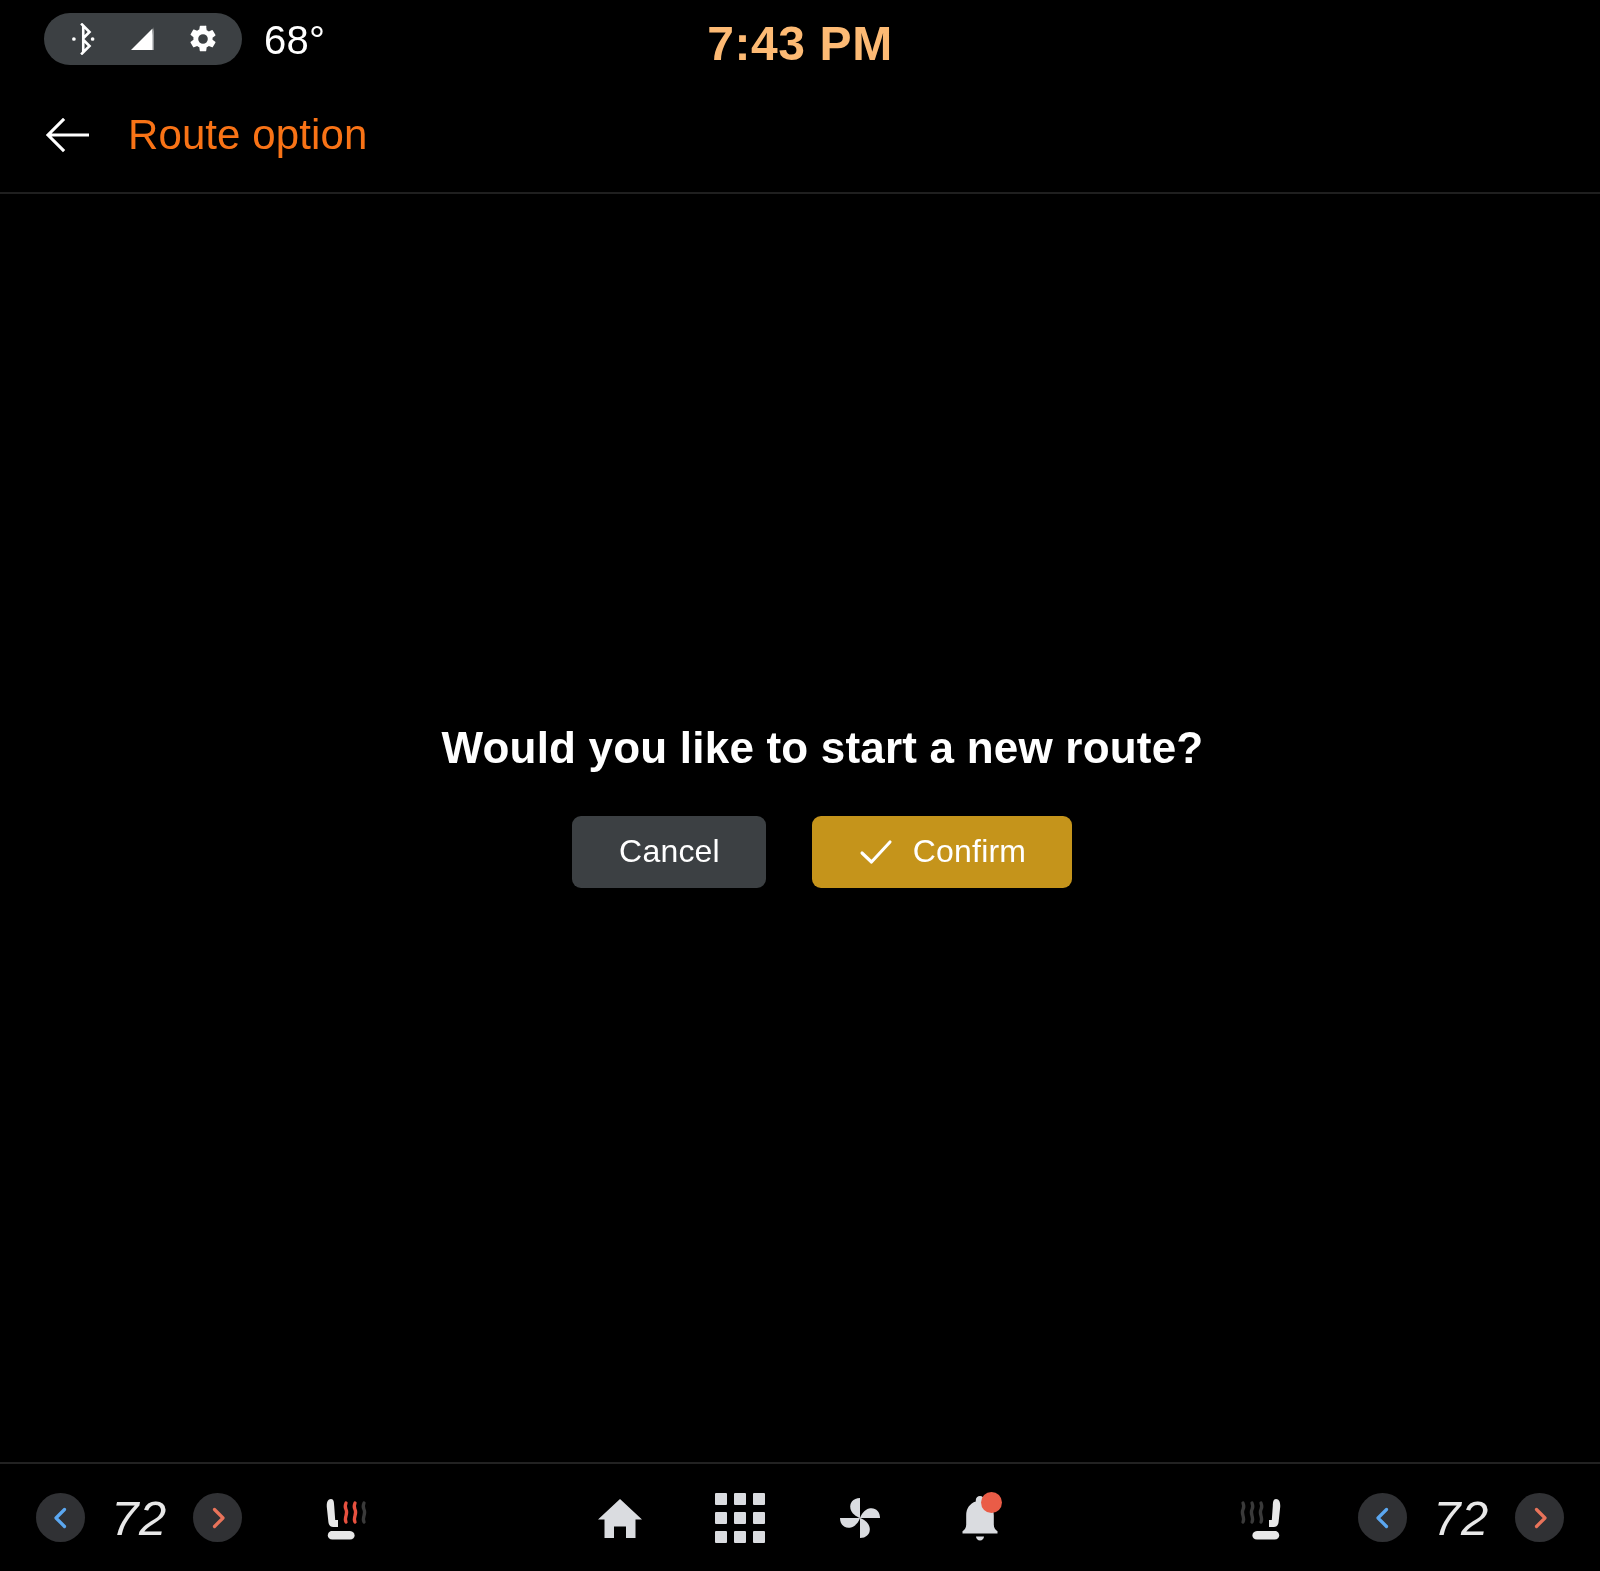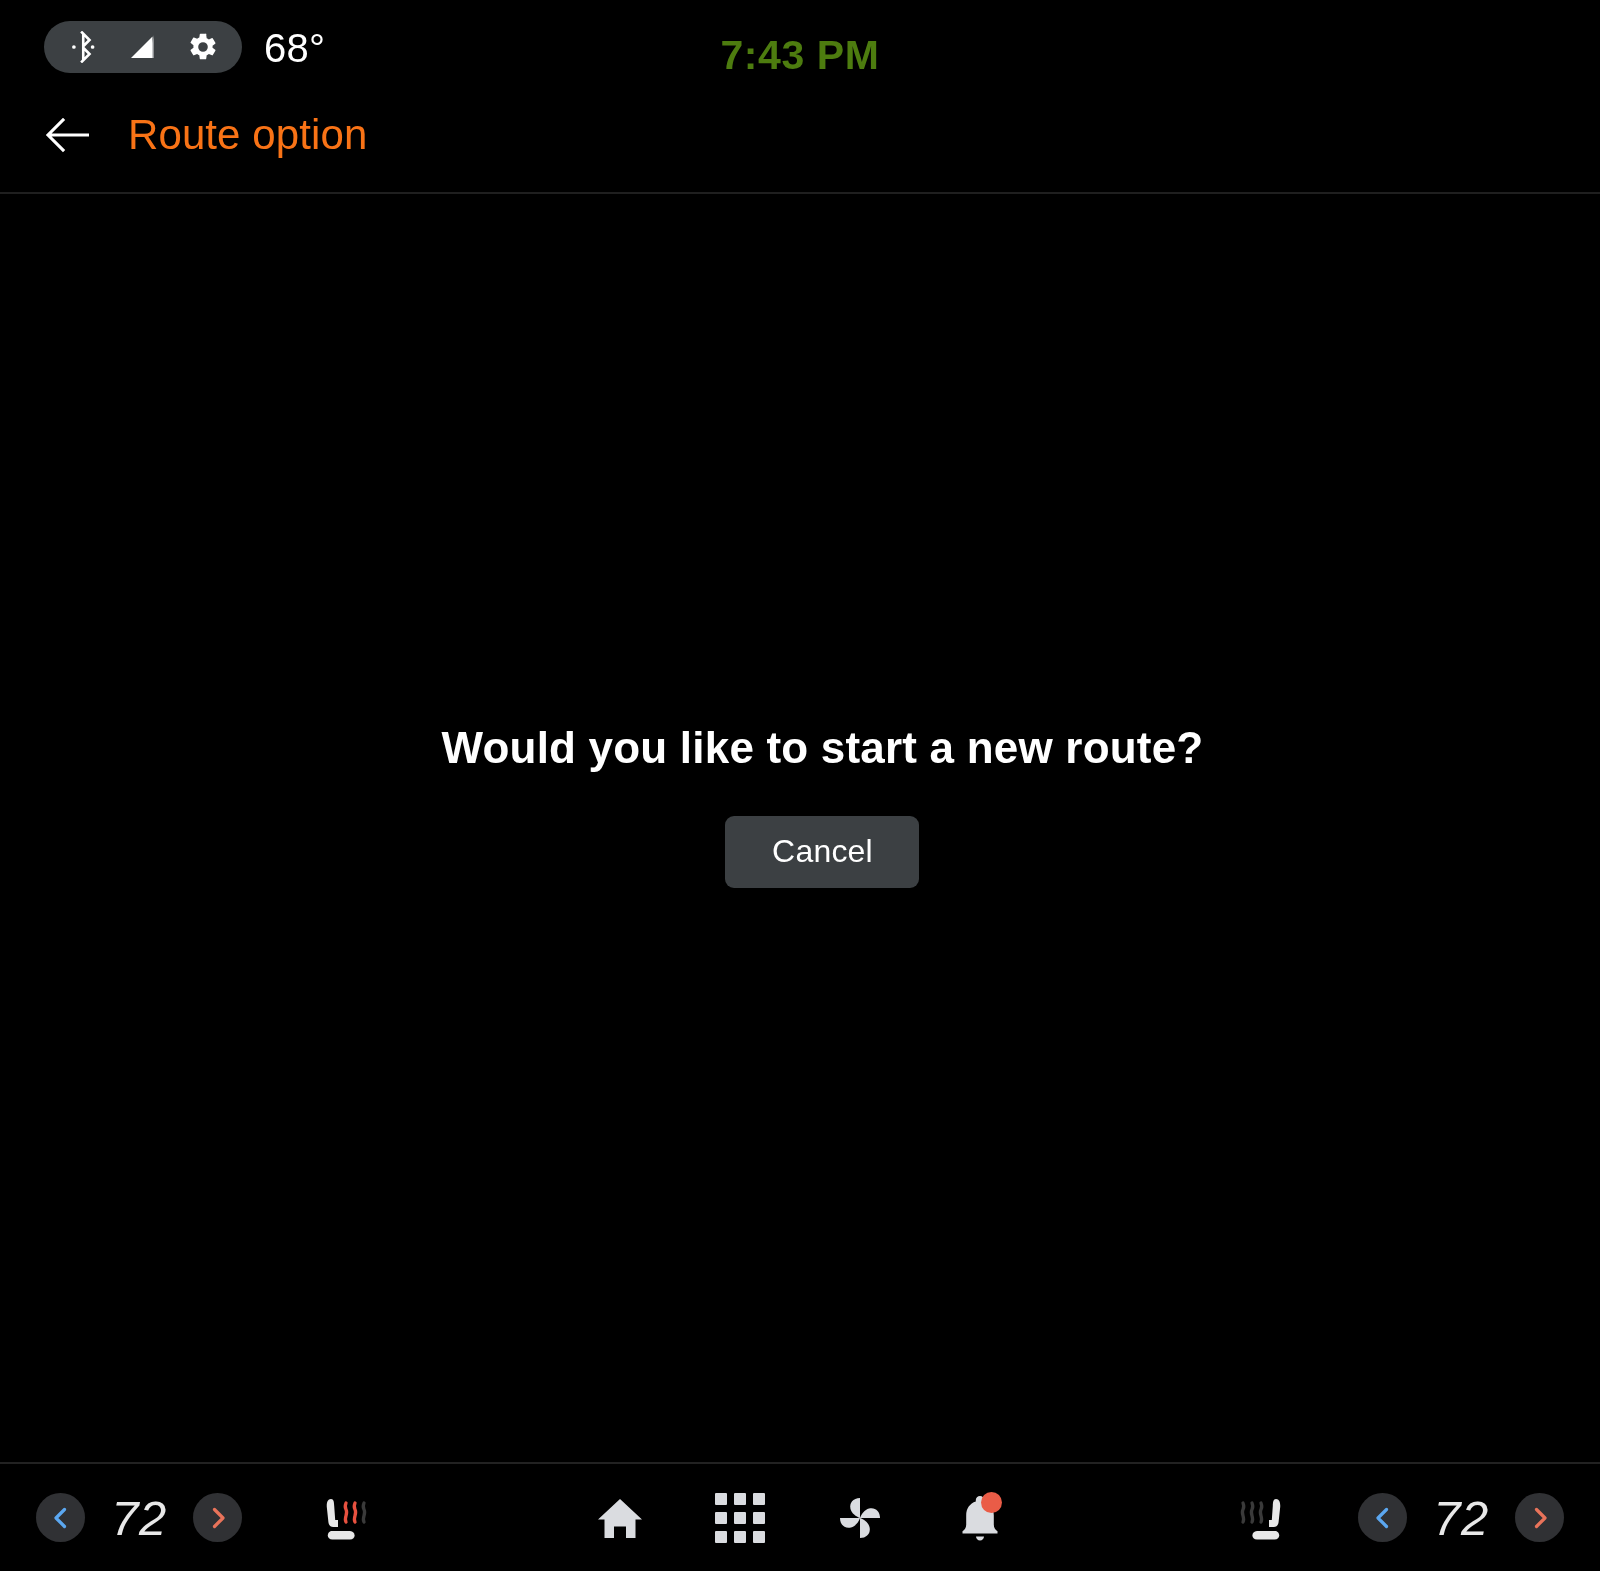--- a/index.html
+++ b/index.html
@@ -29,21 +29,20 @@
     width: 100%;
   }
 
   .status-left {
     position: absolute;
     left: 44px;
     top: 13px;
     display: flex;
     align-items: center;
     gap: 22px;
-    margin-top: 8px;
   }
 
   .status-pill {
     display: flex;
     align-items: center;
     gap: 26px;
     background: #3c4043;
     border-radius: 28px;
     height: 52px;
     padding: 0 22px;
@@ -64,24 +63,24 @@
     letter-spacing: 0.3px;
     line-height: 1;
     position: relative;
     top: 1px;
   }
 
   .clock {
     position: absolute;
     left: 0;
     right: 0;
-    top: 32px;
+    top: 16px;
     text-align: center;
-    color: #4d7c0f;
-    font-size: 41px;
+    color: #fdba74;
+    font-size: 48px;
     font-weight: 700;
     letter-spacing: 0.6px;
   }
 
   
   .app-bar {
     position: relative;
     flex: 0 0 116px;
     height: 116px;
     display: flex;
@@ -329,20 +328,28 @@
   <div class="content">
 
     <div class="dialog">
 
       <div class="dialog-message">Would you like to start a new route?</div>
 
       <div class="dialog-actions">
 
         <button class="btn btn-cancel">Cancel</button>
 
+        <button class="btn btn-confirm">
+          <span class="check-icon">
+            <svg width="34" height="30" viewBox="0 0 34 30">
+              <path d="M3 16 L12.5 25 L31 5" fill="none" stroke="#ffffff" stroke-width="3.1" stroke-linecap="round" stroke-linejoin="round"></path>
+            </svg>
+          </span>
+          <span>Confirm</span>
+        </button>
 
       </div>
     </div>
   </div>
 
   <div class="nav-bar">
 
     <div class="climate-group climate-left">
 
       <div class="chevron-btn">

